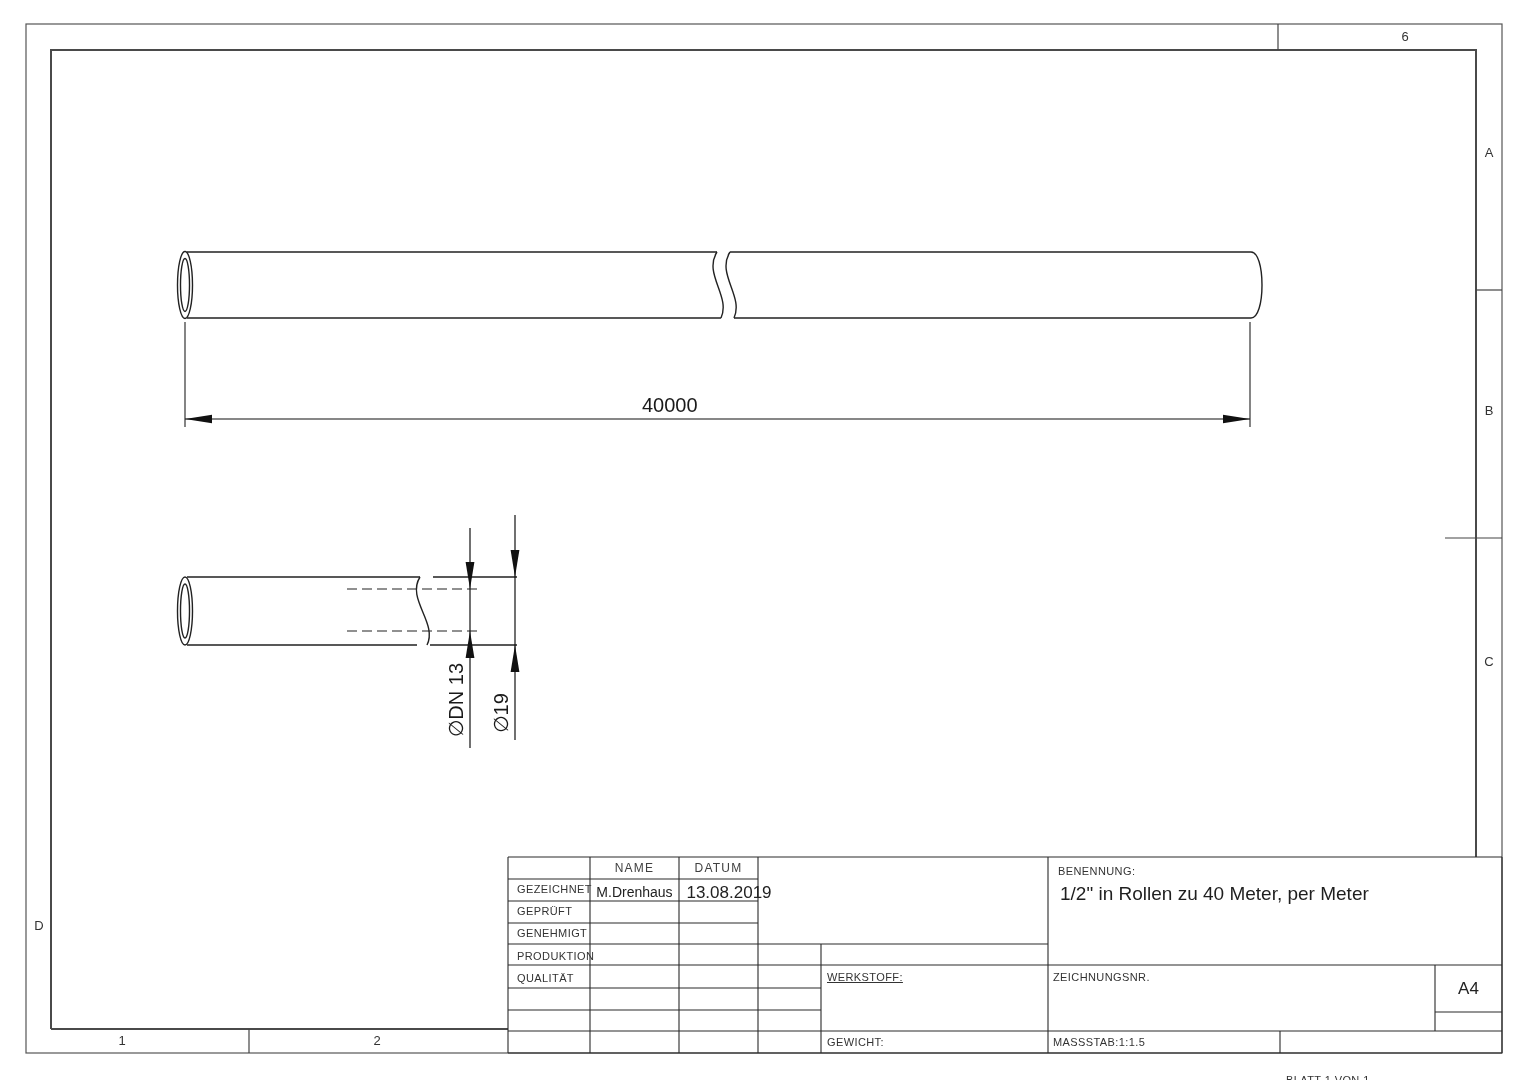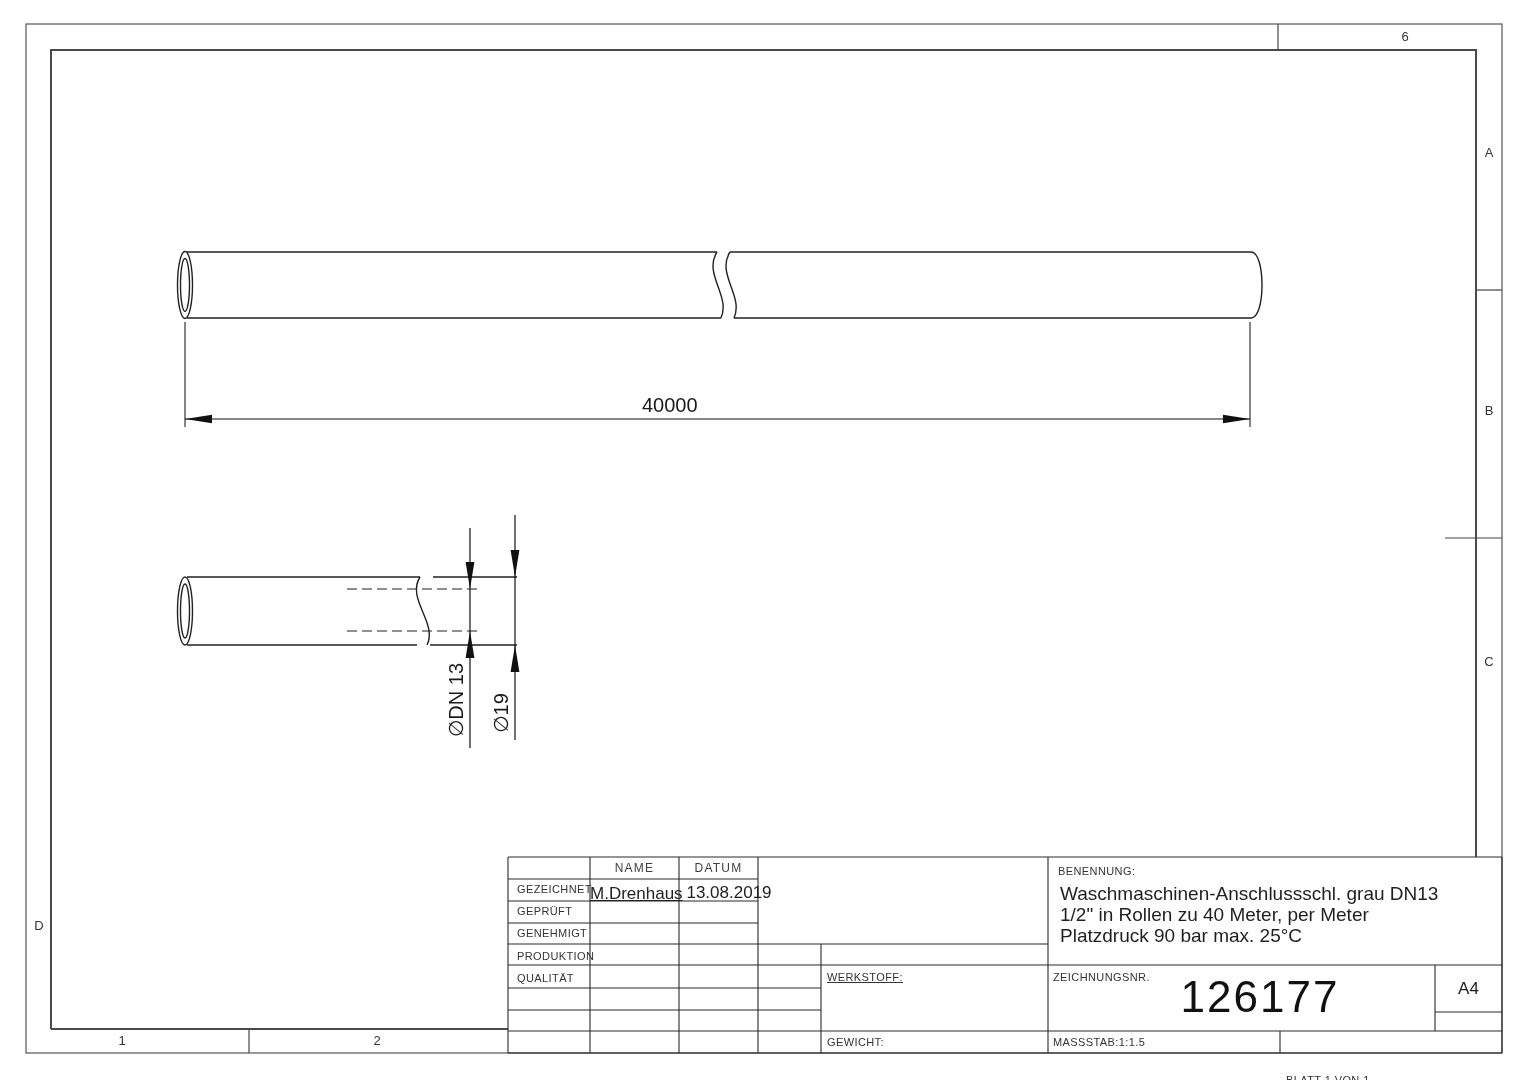--- a/index.html
+++ b/index.html
@@ -95,45 +95,42 @@
 
   <div class="txt dimtxt" style="left:642px;top:394px;width:160px;">40000</div>
   <div class="txt dimtxt rot" style="left:406px;top:688px;width:100px;">∅DN 13</div>
   <div class="txt dimtxt rot" style="left:471px;top:701px;width:60px;">∅19</div>
 
   <div class="txt tb-head" style="left:590px;top:861px;width:89px;">NAME</div>
   <div class="txt tb-head" style="left:679px;top:861px;width:79px;">DATUM</div>
 
   <div>
     <div class="txt tb-small" style="left:517px;top:883px;">GEZEICHNET</div>
-    <div class="txt cellval" style="left:590px;top:884px;width:89px;font-size:17px;text-align:center;text-decoration:underline;">M.Drenhaus</div>
+    <div class="txt cellval" style="left:590px;top:884px;width:89px;font-size:14px;text-align:center;">M.Drenhaus</div>
     <div class="txt cellval" style="left:679px;top:883px;width:100px;font-size:17px;text-align:center;">13.08.2019</div>
   </div>
   <div>
     <div class="txt tb-small" style="left:517px;top:905px;">GEPRÜFT</div>
   </div>
   <div>
     <div class="txt tb-small" style="left:517px;top:927px;">GENEHMIGT</div>
   </div>
   <div>
     <div class="txt tb-small" style="left:517px;top:950px;">PRODUKTION</div>
   </div>
   <div>
     <div class="txt tb-small" style="left:517px;top:972px;">QUALITÄT</div>
   </div>
 
 
   <div class="txt tb-small" style="left:1058px;top:865px;">BENENNUNG:</div>
   <div style="position:absolute;left:1060px;top:883px;width:440px;" class="benenn">
-    <div class="benenn">Waschmaschinen-Anschlussschl. grau DN13</div>
     <div class="benenn">1/2" in Rollen zu 40 Meter, per Meter</div>
-    <div class="benenn">Platzdruck 90 bar max. 25°C</div>
   </div>
 
   <div class="txt tb-small" style="left:827px;top:971px;text-decoration:underline;">WERKSTOFF:</div>
   <div class="txt tb-small" style="left:1053px;top:971px;">ZEICHNUNGSNR.</div>
-  <div class="txt bignum" style="left:1090px;top:972px;width:340px;">126177</div>
   <div class="txt a4" style="left:1435px;top:979px;width:67px;">A4</div>
   <div class="txt tb-small" style="left:827px;top:1036px;">GEWICHT:</div>
   <div class="txt tb-small" style="left:1053px;top:1036px;">MASSSTAB:1:1.5</div>
   <div class="txt tb-small" style="left:1286px;top:1036px;margin-top:38px;">BLATT 1 VON 1</div>
 
 </div>
 
 </body></html>

